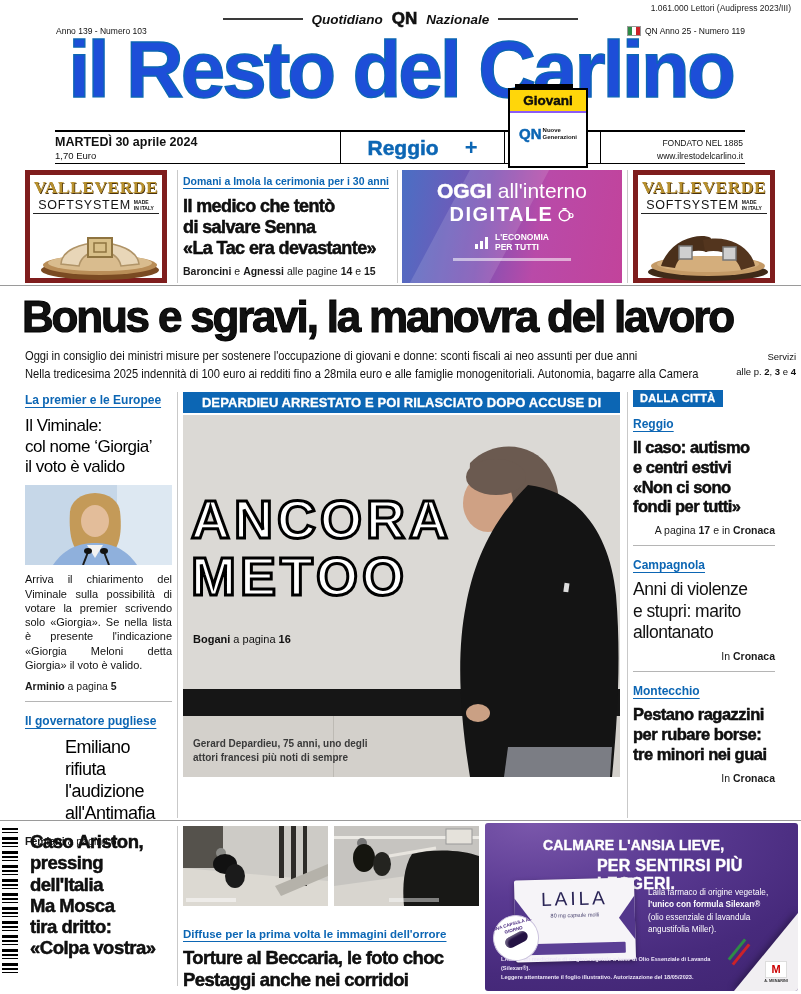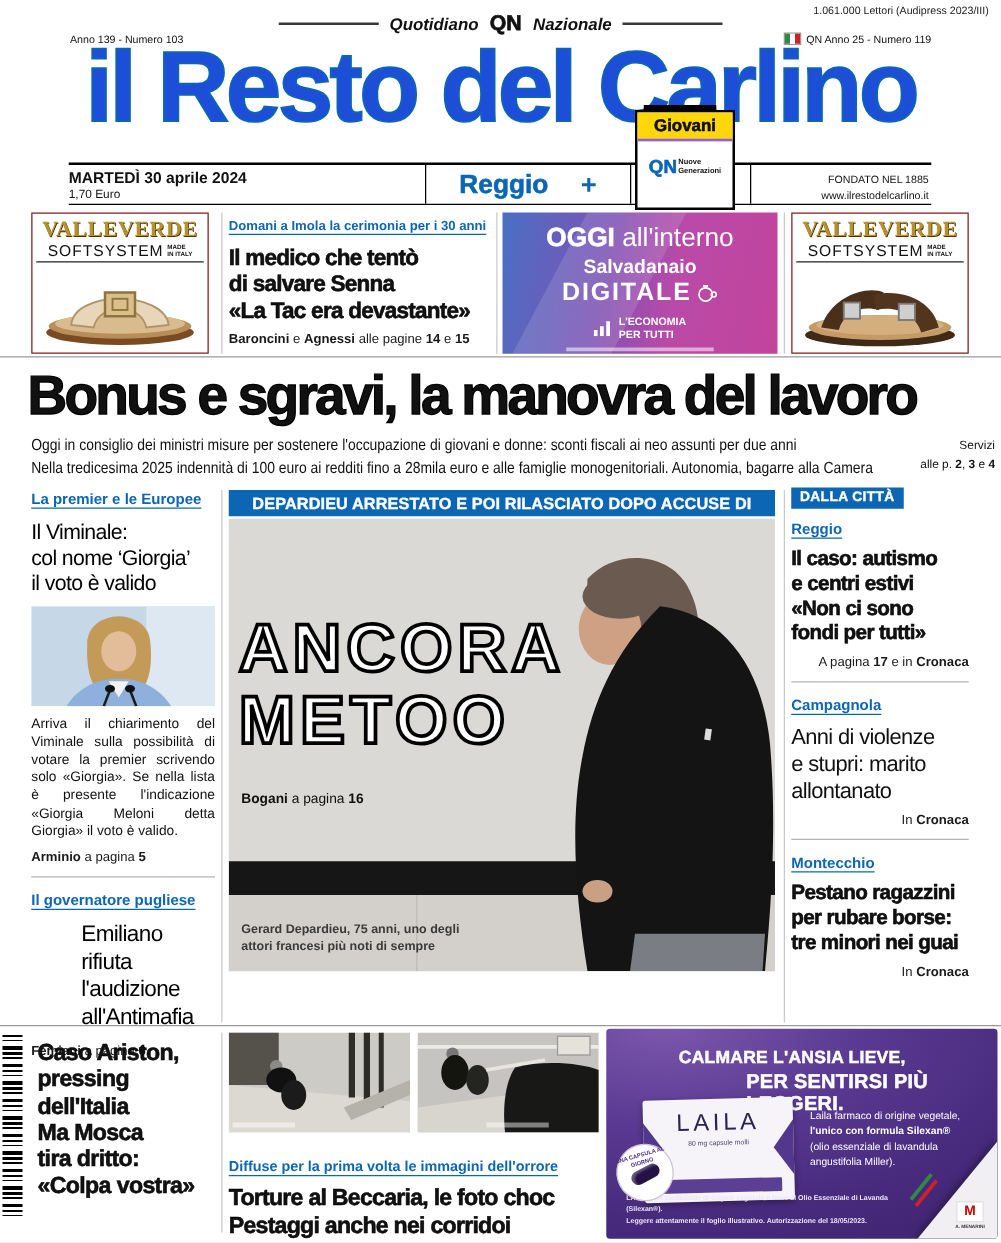--- a/index.html
+++ b/index.html
@@ -39,21 +39,21 @@
   .suppl:before{content:"";position:absolute;top:-6px;left:5px;width:58px;height:5px;background:#000;}
   .sup-t{background:#ffd60a;border-bottom:2px solid #8b5cf6;font-weight:700;font-size:13.5px;text-align:center;padding:3px 0;-webkit-text-stroke:.4px #000;}
   .sup-b{display:flex;justify-content:center;gap:1px;padding-top:12px;}
   .sup-qn{color:#0c66b4;font-size:15px;font-weight:700;-webkit-text-stroke:.5px #0c66b4;}
   .sup-name{font-size:6px;font-weight:700;line-height:1.15;padding-top:2px;white-space:pre-line;}
   
   .vsep{position:absolute;width:1px;background:#c9c9c9;}
   .hrule{position:absolute;left:0;width:801px;height:1px;background:#9a9a9a;}
   .colhr{border:0;border-top:1px solid #b5b5b5;margin:9px 0;}
   
-  .vv{position:absolute;top:170px;width:142px;height:113px;border:1px solid #7f1d1d;box-sizing:border-box;padding:2px 3px;background:#fff;}
+  .vv{position:absolute;top:170px;width:142px;height:113px;border:5px solid #7f1d1d;box-sizing:border-box;padding:2px 3px;background:#fff;}
   .vv-brand{font-family:"Liberation Serif",serif;font-weight:700;font-size:17.5px;color:#b8912f;text-align:center;letter-spacing:.5px;text-shadow:.6px .6px 0 #4a320e;}
   .vv-row{display:flex;align-items:flex-start;justify-content:center;gap:3px;border-bottom:1px solid #222;padding-bottom:1px;}
   .vv-soft{font-size:12.5px;letter-spacing:.8px;color:#111;}
   .vv-made{font-size:5px;font-weight:700;line-height:1.2;white-space:pre-line;padding-top:1px;}
   
   .senna{position:absolute;left:183px;top:171px;width:212px;}
   .senna .kicker{font-size:10.5px;white-space:nowrap;display:inline-block;}
   .senna h2{margin:7px 0 0;font-size:18px;line-height:1.16;font-weight:700;white-space:pre-line;letter-spacing:-.6px;-webkit-text-stroke:.45px #000;}
   .senna .byline{margin-top:6px;}
   
@@ -198,21 +198,20 @@
   <div class="senna">
     <span class="kicker">Domani a Imola la cerimonia per i 30 anni</span>
     <h2 class="pre">Il medico che tentò
 di salvare Senna
 «La Tac era devastante»</h2>
     <div class="byline"><span class="b7">Baroncini</span><span> e </span><span class="b7">Agnessi</span><span> alle pagine </span><span class="b7">14</span><span> e </span><span class="b7">15</span></div>
   </div>
 
   <div class="oggi">
     <div class="o1"><b>OGGI</b><span> all'interno</span></div>
-    <div class="o2">Salvadanaio</div>
     <div class="o3">
       <span>DIGITALE</span>
       <svg width="17" height="15" viewBox="0 0 17 15">
         <circle cx="7.5" cy="8.5" r="5.3" fill="none" stroke="#fff" stroke-width="1.4"></circle>
         <rect x="5.5" y="1" width="4" height="1.6" fill="#fff"></rect>
         <circle cx="14" cy="8.5" r="2" fill="none" stroke="#fff" stroke-width="1.2"></circle>
       </svg>
     </div>
     <div class="ologo">
       <svg width="15" height="13" viewBox="0 0 15 13">

